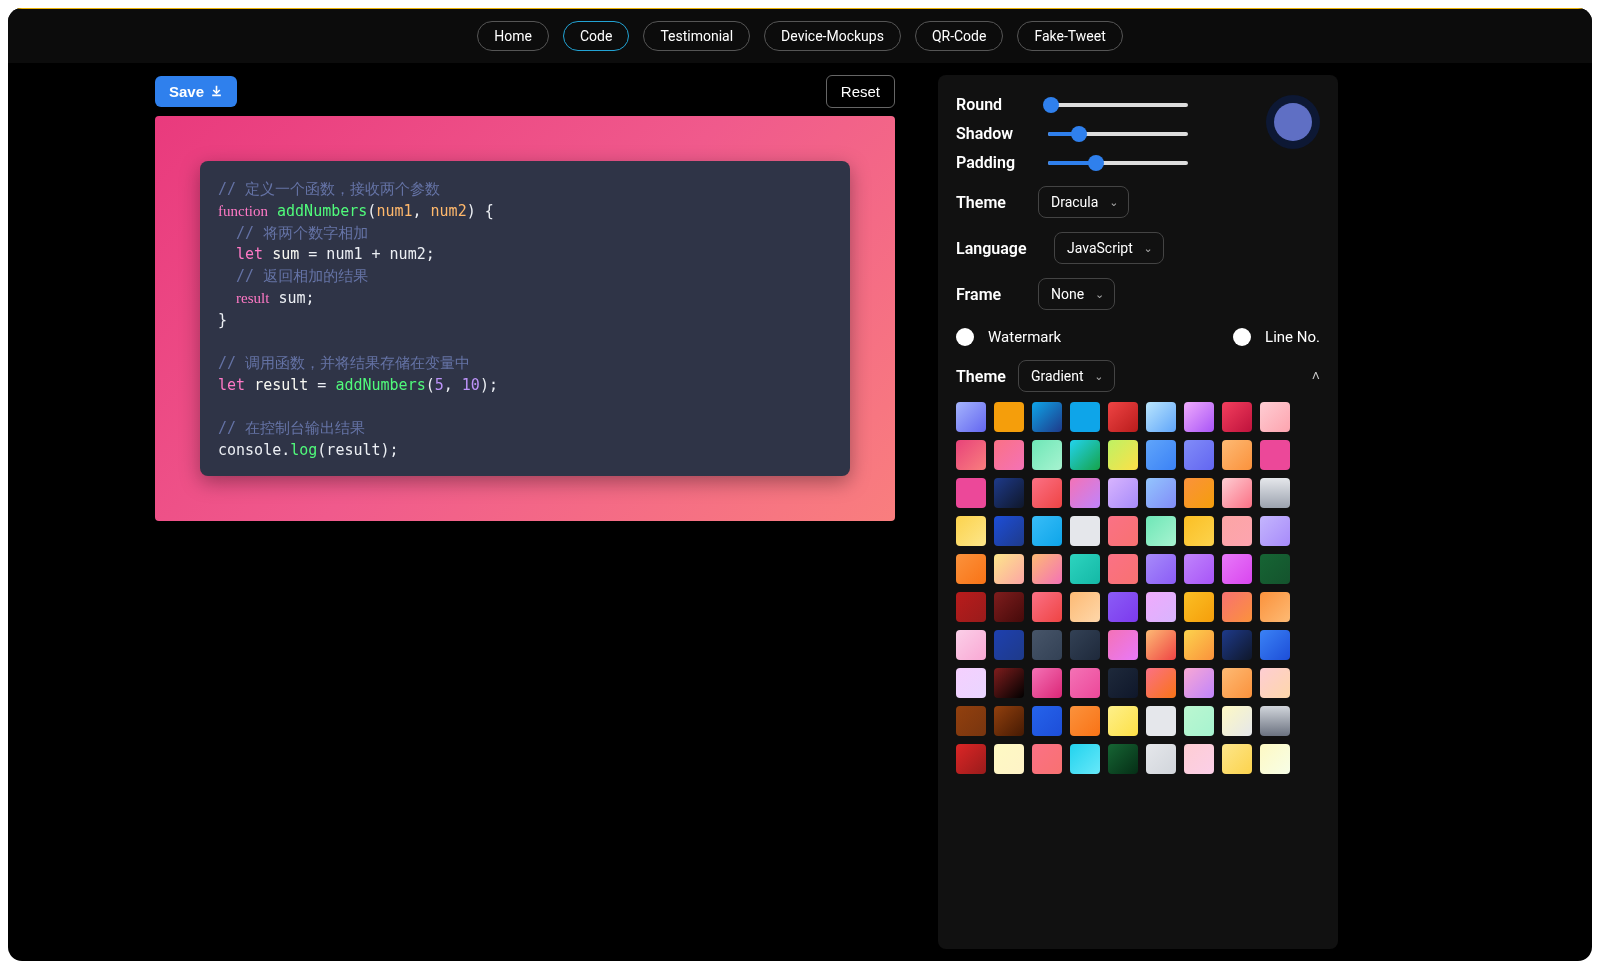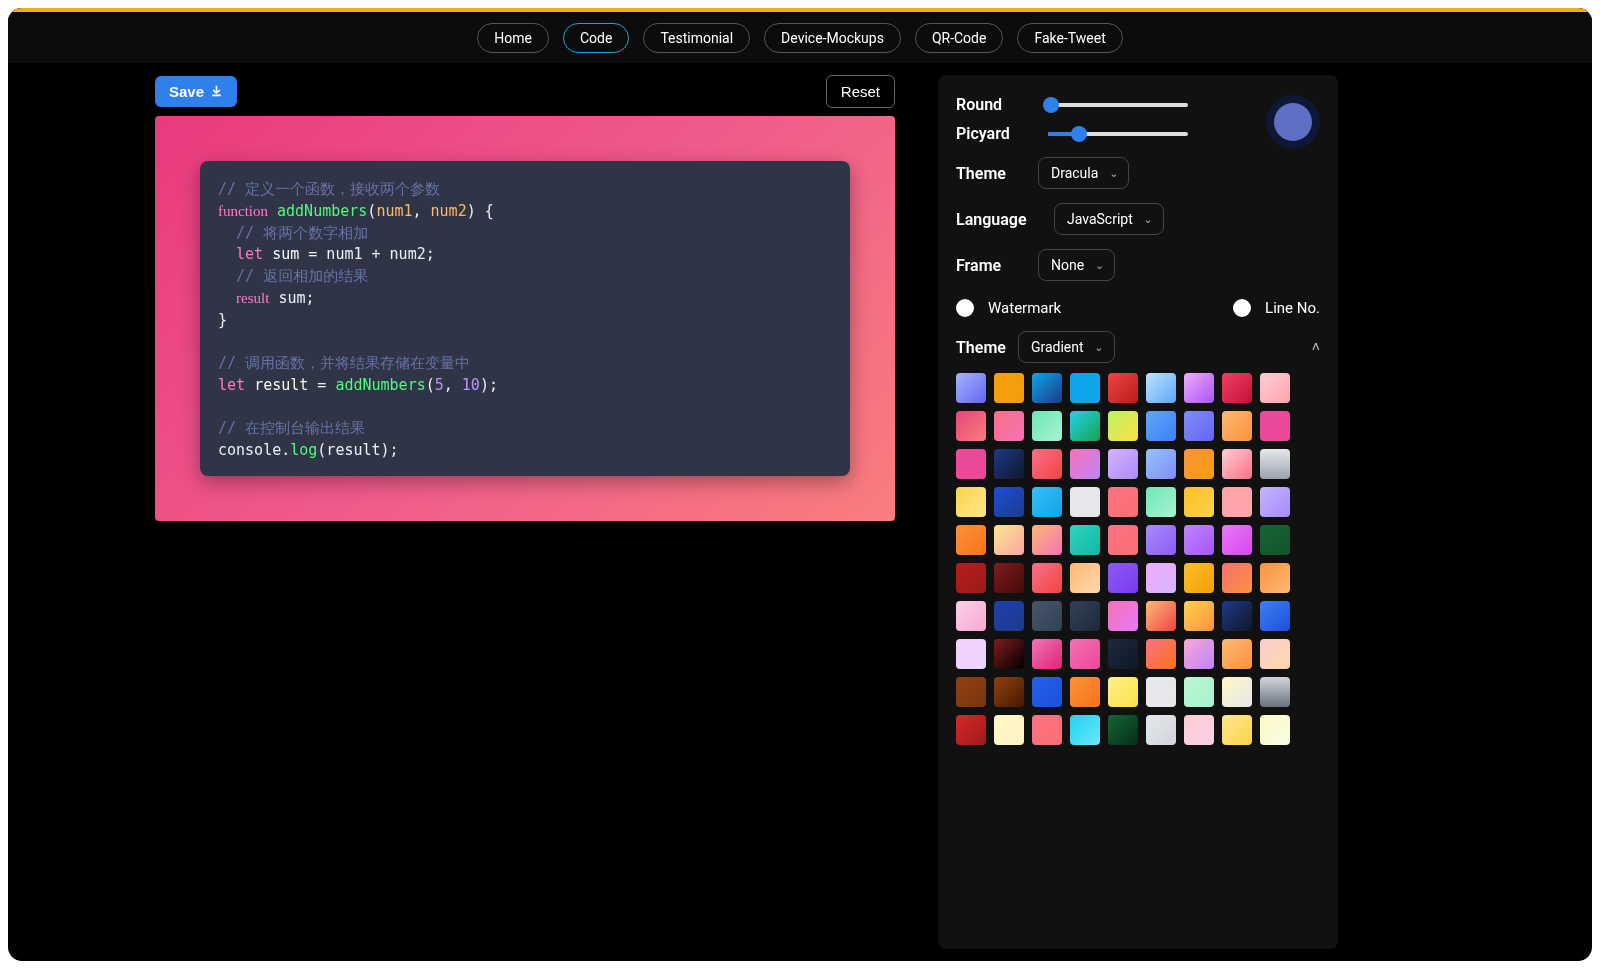--- a/index.html
+++ b/index.html
@@ -46,21 +46,21 @@
   -webkit-background-clip: text;
   background-clip: text;
   color: transparent;
 }
 .topbar-spacer { flex: 1; }
 .top-links { display: flex; gap: 18px; }
 .top-link { color: #fff; font-size: 17px; cursor: pointer; }
 .nav-bar {
   height: 55px;
   background: #0c0c0c;
-  border-top: 4px solid #eab308;
+  border-top: 1px solid #eab308;
   display: flex;
   align-items: center;
   justify-content: center;
   gap: 14px;
 }
 .nav-pill {
   color: #fff;
   font-size: 14px;
   padding: 6px 16px;
   border: 1px solid #555;
@@ -278,24 +278,31 @@
       </div>
 
       <div class="ctrl-row" style="margin-top:4px;">
         <div class="ctrl-label">Round</div>
         <div class="slider" style="max-width:140px;">
           <div class="fill" style="width:2%"></div>
             <div class="thumb" style="left:2%"></div>
         </div>
       </div>
       <div class="ctrl-row">
-        <div class="ctrl-label">Picyard</div>
+        <div class="ctrl-label">Shadow</div>
         <div class="slider" style="max-width:140px;">
           <div class="fill" style="width:22%"></div>
             <div class="thumb" style="left:22%"></div>
+        </div>
+      </div>
+      <div class="ctrl-row">
+        <div class="ctrl-label">Padding</div>
+        <div class="slider" style="max-width:140px;">
+          <div class="fill" style="width:34%"></div>
+            <div class="thumb" style="left:34%"></div>
         </div>
       </div>
 
       <div class="select-row">
         <div class="lbl">Theme</div>
         <div class="select">
           <span>Dracula</span>
           <span class="chev">⌄</span>
         </div>
       </div>

